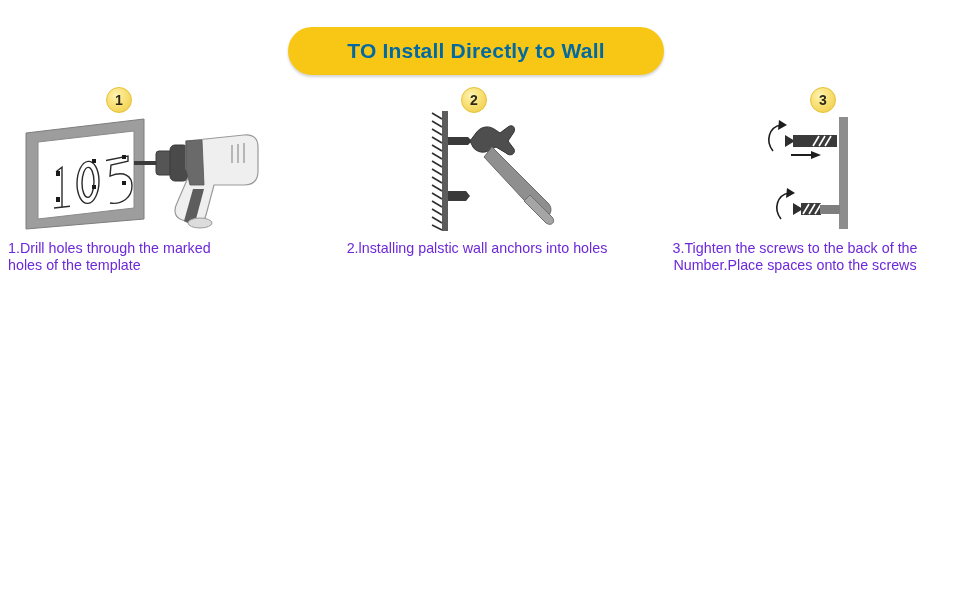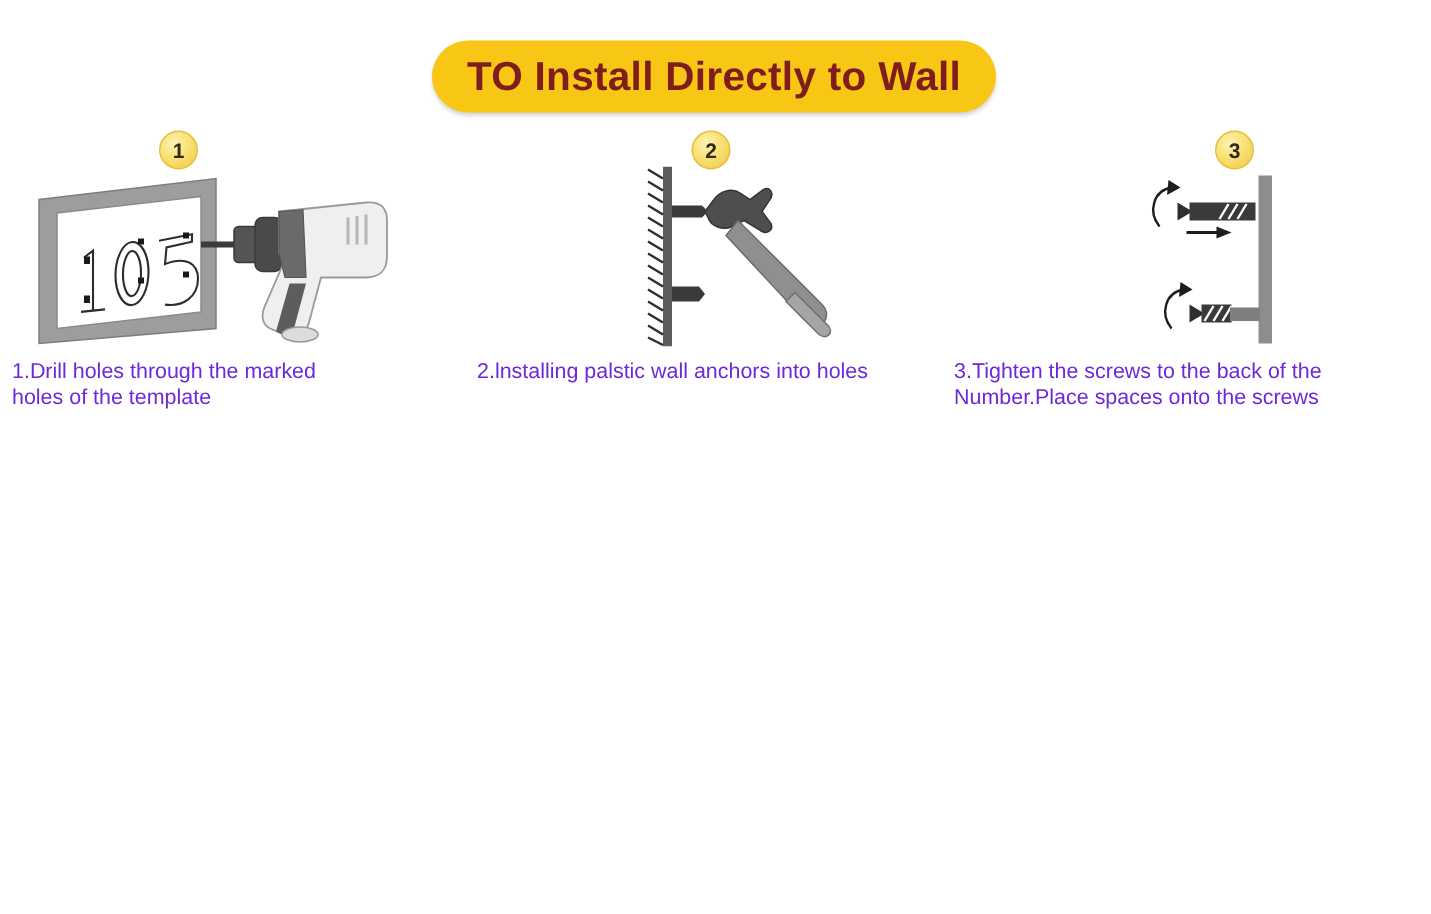--- a/index.html
+++ b/index.html
@@ -24,23 +24,23 @@
     width: 376px;
     height: 48px;
     background: #f8c715;
     border-radius: 24px;
     display: flex;
     align-items: center;
     justify-content: center;
     box-shadow: 0 2px 3px rgba(0,0,0,0.18);
   }
   .title-banner span {
-    font-size: 27px;
+    font-size: 21px;
     font-weight: bold;
-    color: #7f1d1d;
+    color: #0369a1;
     letter-spacing: 0.2px;
     white-space: nowrap;
   }
 
   
   .steps {
     position: absolute;
     left: 0;
     top: 85px;
     width: 954px;
@@ -72,21 +72,21 @@
   .art {
     position: absolute;
   }
   .caption {
     position: absolute;
     font-size: 14.3px;
     line-height: 17px;
     color: #6d28d9;
     white-space: pre-line;
   }
-  .caption.center { }
+  .caption.center { text-align: center; }
 </style>
 </head>
 <body>
 
 <div class="title-banner">
   <span>TO Install Directly to Wall</span>
 </div>
 
 <div class="steps">
 

